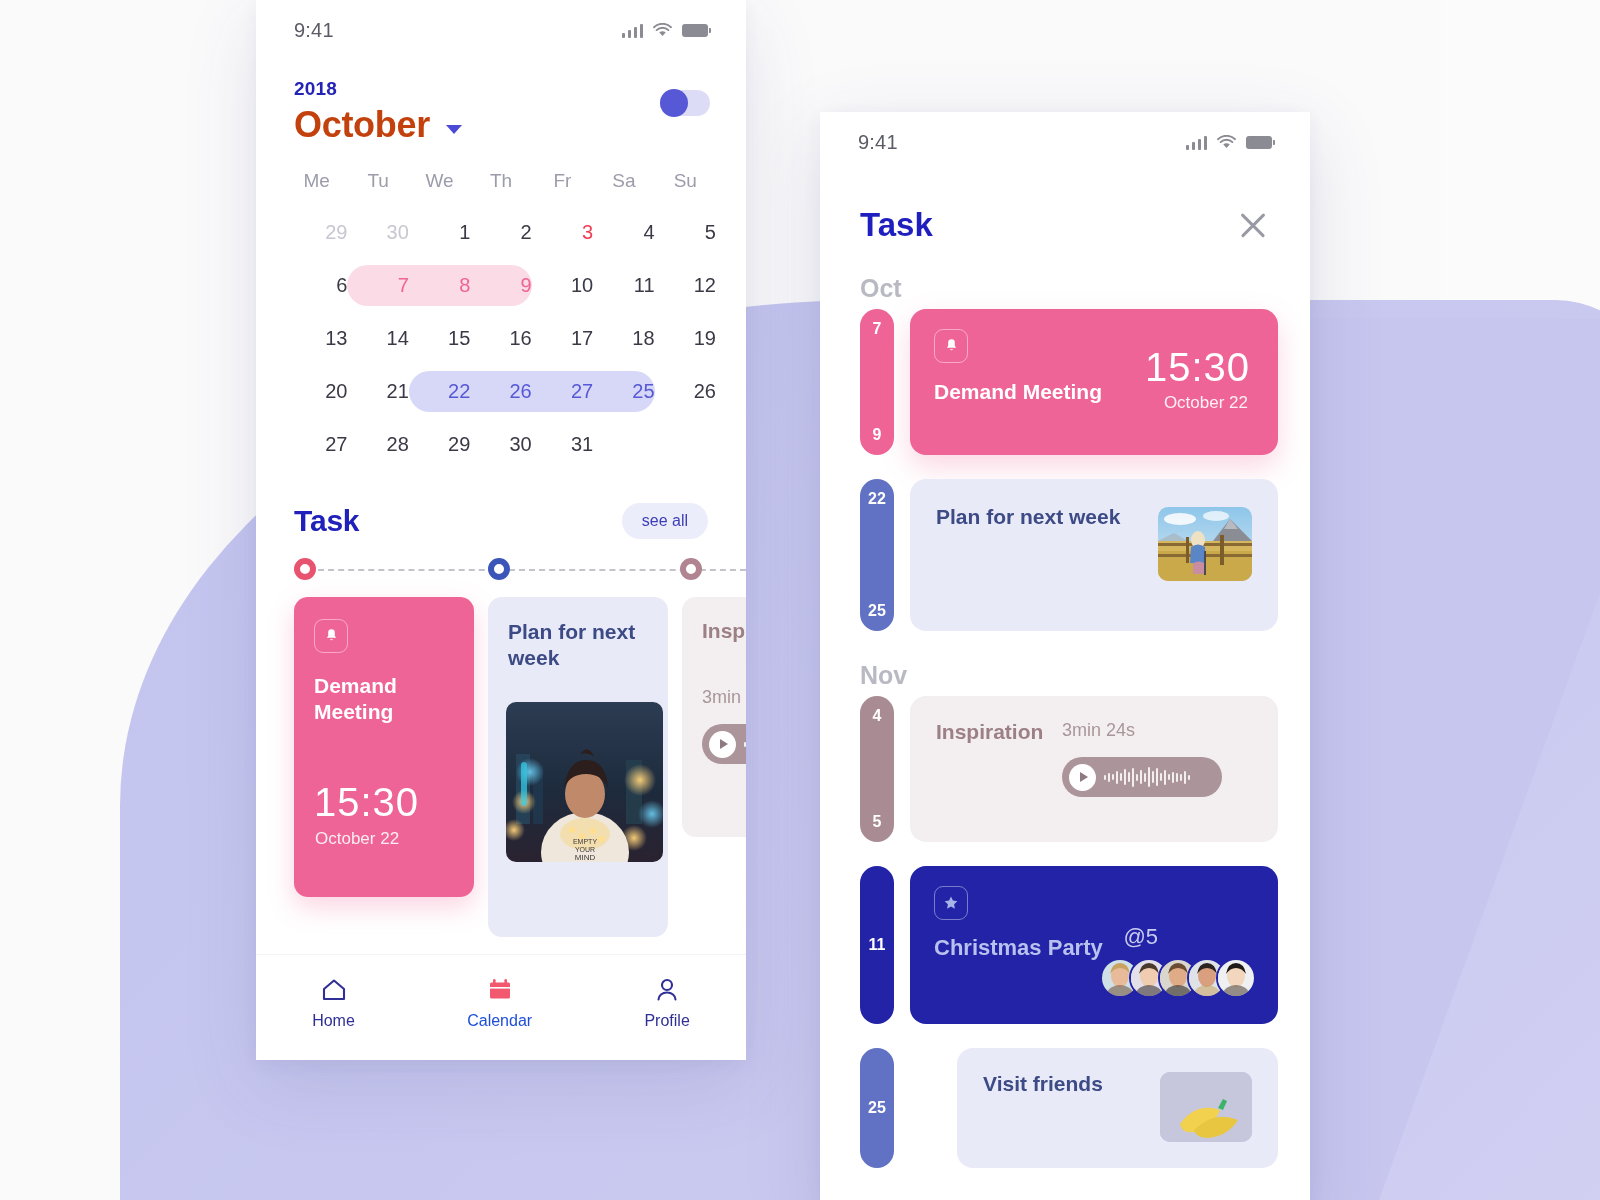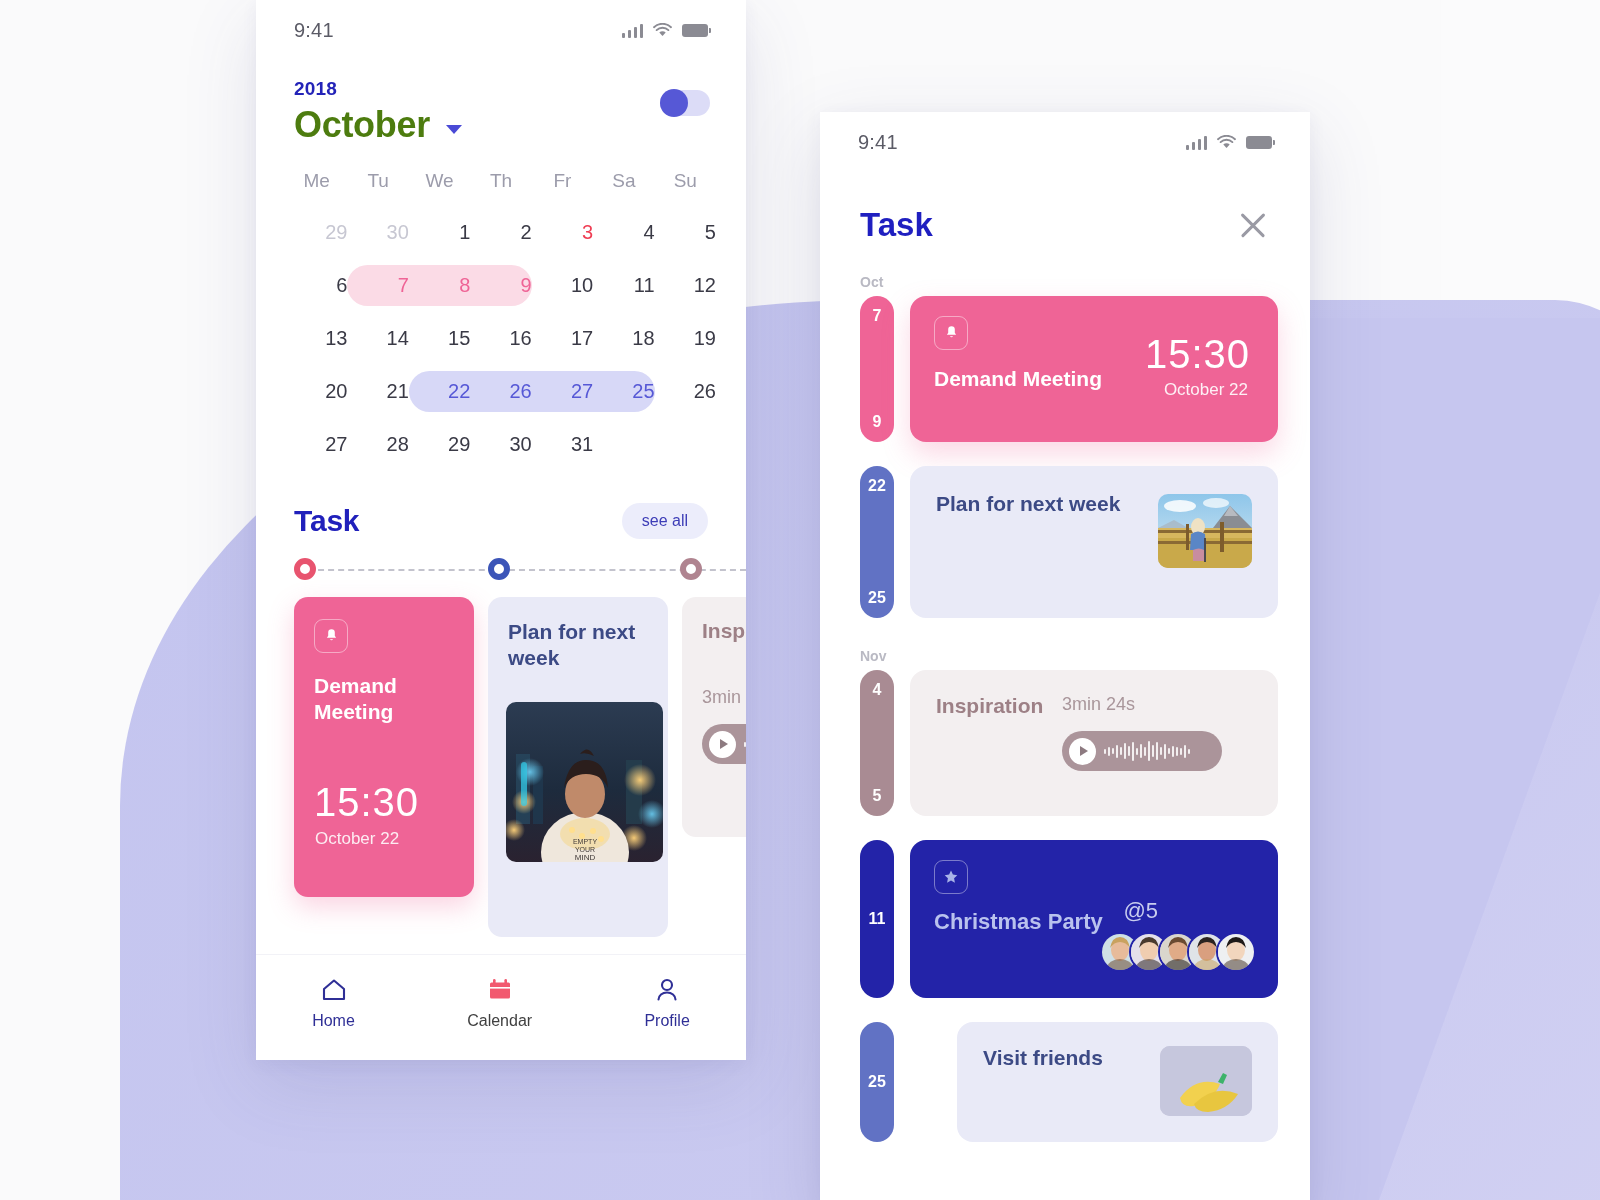--- a/index.html
+++ b/index.html
@@ -62,21 +62,21 @@
   .wifi { width: 19px; height: 14px; position: relative; }
   .wifi svg { display:block; }
   .batt { width: 26px; height: 13px; border-radius: 3px; background: #8b8b93; position: relative; }
   .batt::after { content:""; position:absolute; right:-3px; top:4px; width:2px; height:5px;
                  background:#8b8b93; border-radius:0 1px 1px 0; }
 
   
   .cal-head { padding: 18px 38px 0 38px; position: relative; }
   .year { font-size: 19px; font-weight: 700; color: #2323b8; letter-spacing: .2px; }
   .month-row { display: flex; align-items: center; gap: 16px; margin-top: 4px; }
-  .month { font-size: 36px; font-weight: 700; color: #4d7c0f; letter-spacing: -.3px; }
+  .month { font-size: 36px; font-weight: 700; color: #c2410c; letter-spacing: -.3px; }
   .caret { width: 0; height: 0; border-left: 8px solid transparent; border-right: 8px solid transparent;
            border-top: 9px solid #4a4ad6; margin-top: 8px; }
   .toggle { position: absolute; right: 36px; top: 30px; width: 50px; height: 26px;
             background: #dcdcf7; border-radius: 13px; }
   .toggle .knob { position: absolute; left: 0; top: -1px; width: 28px; height: 28px;
                   border-radius: 50%; background: #5658d6; }
 
   
   .cal { padding: 16px 30px 0 30px; position: relative; }
   .dow, .week { display: grid; grid-template-columns: repeat(7, 1fr); }
@@ -159,34 +159,34 @@
               border-bottom:5px solid transparent; margin-left:2px;}
   .wave { display:flex; align-items:center; gap:2px; height:22px; }
   .wave i { display:block; width:2px; background: rgba(255,255,255,.85); border-radius:1px; }
   .bottomnav {
     position: absolute; left:0; right:0; bottom:0; height: 106px; background:#fff;
     display:flex; align-items:center; justify-content:space-around; padding-bottom: 8px;
     border-top: 1px solid #f2f2f7;
   }
   .navitem { display:flex; flex-direction:column; align-items:center; gap:10px; cursor:pointer; }
   .navitem span { font-size: 16px; color:#2f2f96; }
-  .navitem.active span { color:#404040; }
+  .navitem.active span { color:#1d4ed8; }
 
   
   .rp-head { display:flex; align-items:center; justify-content:space-between; padding: 34px 40px 0 40px; }
   .rp-title { font-size: 33px; font-weight:700; color:#1f1fc0; }
   .close-x { width: 34px; height: 34px; position: relative; cursor: pointer; }
   .close-x::before, .close-x::after {
     content:""; position:absolute; left:1px; top:16px; width:32px; height:2.5px; background:#9a9aa4;
     border-radius:2px;
   }
   .close-x::before { transform: rotate(45deg); }
   .close-x::after  { transform: rotate(-45deg); }
 
-  .mlabel { font-size: 14px; font-weight:700; color:#b9b9c3; padding: 30px 0 6px 40px; }
+  .mlabel { font-size: 25px; font-weight:700; color:#b9b9c3; padding: 30px 0 6px 40px; }
 
   .row { display:flex; padding: 0 32px 0 40px; gap: 16px; align-items: stretch; }
   .daybar {
     flex: 0 0 34px; border-radius: 17px; color: #fff;
     display:flex; flex-direction:column; align-items:center; justify-content:space-between;
     font-size: 16px; font-weight:700; padding: 11px 0;
   }
   .daybar.single { justify-content:center; }
   .daybar.pink  { background:#ef6496; }
   .daybar.blue  { background:#6172c4; }

